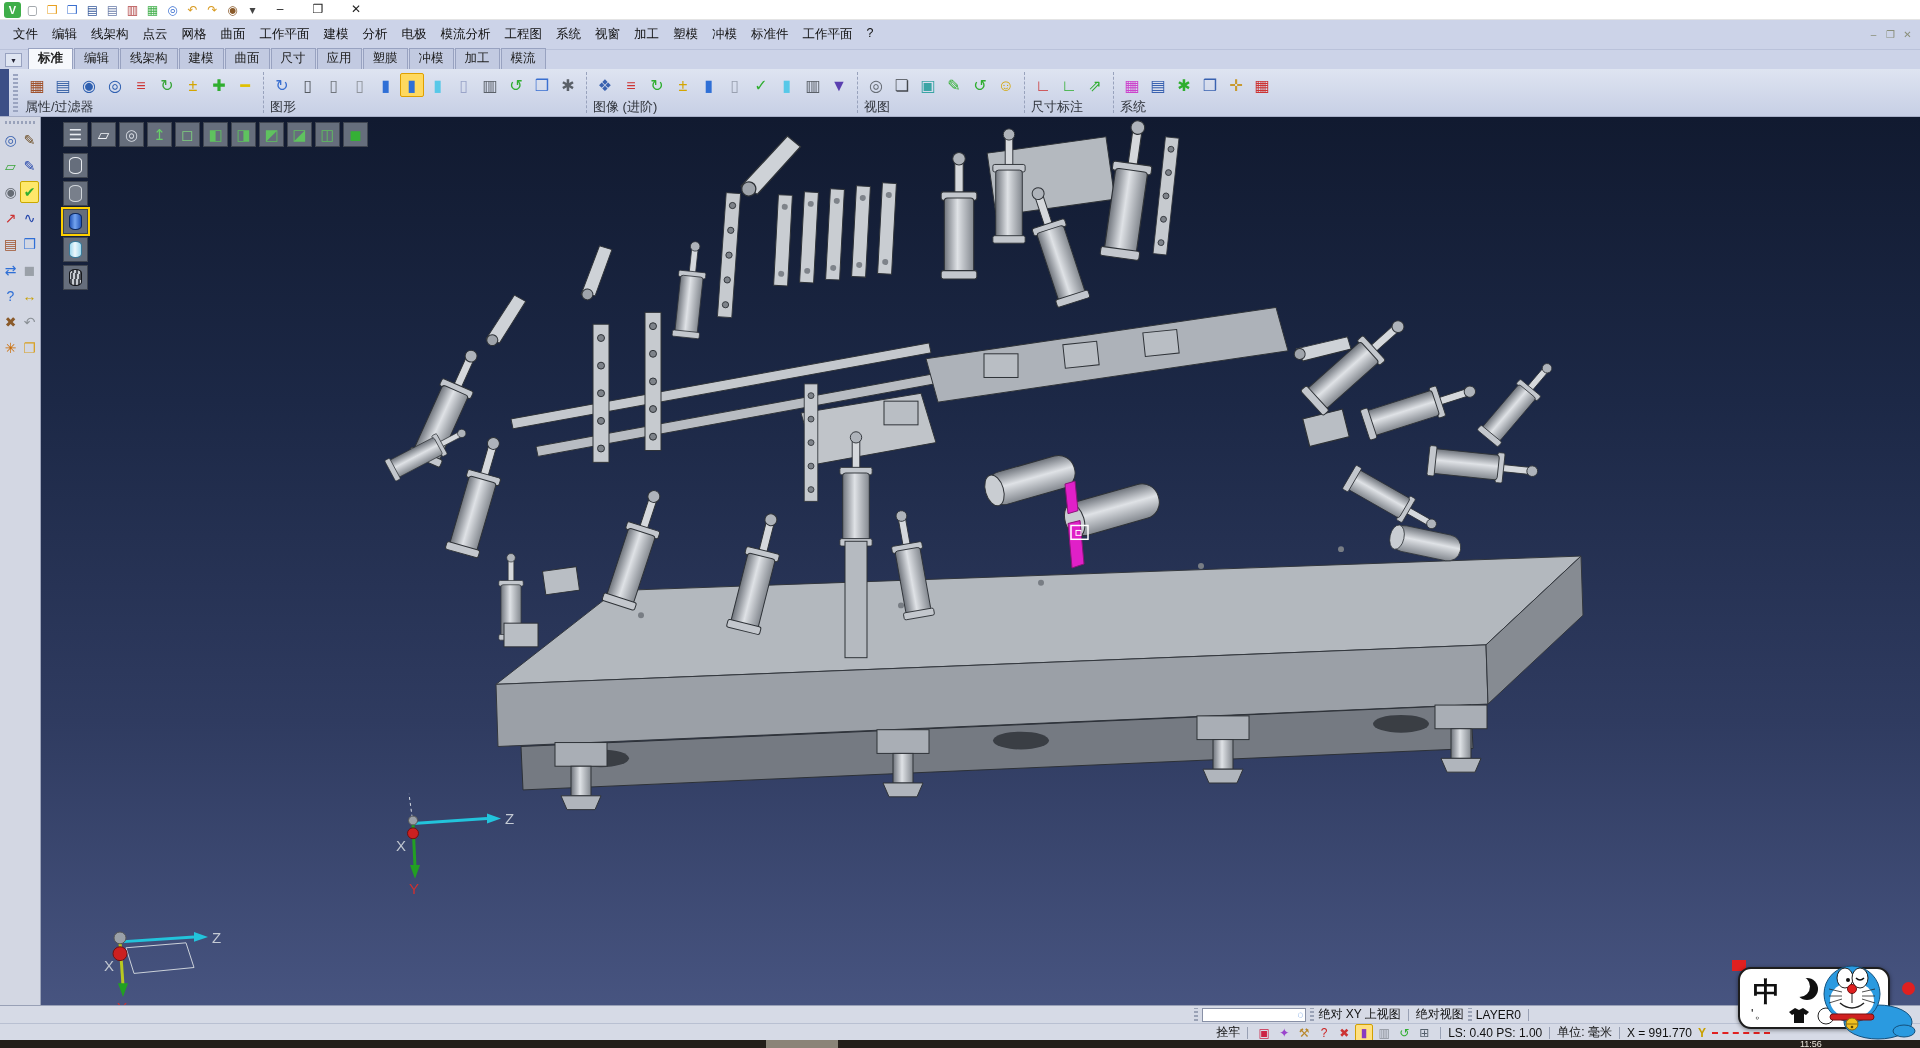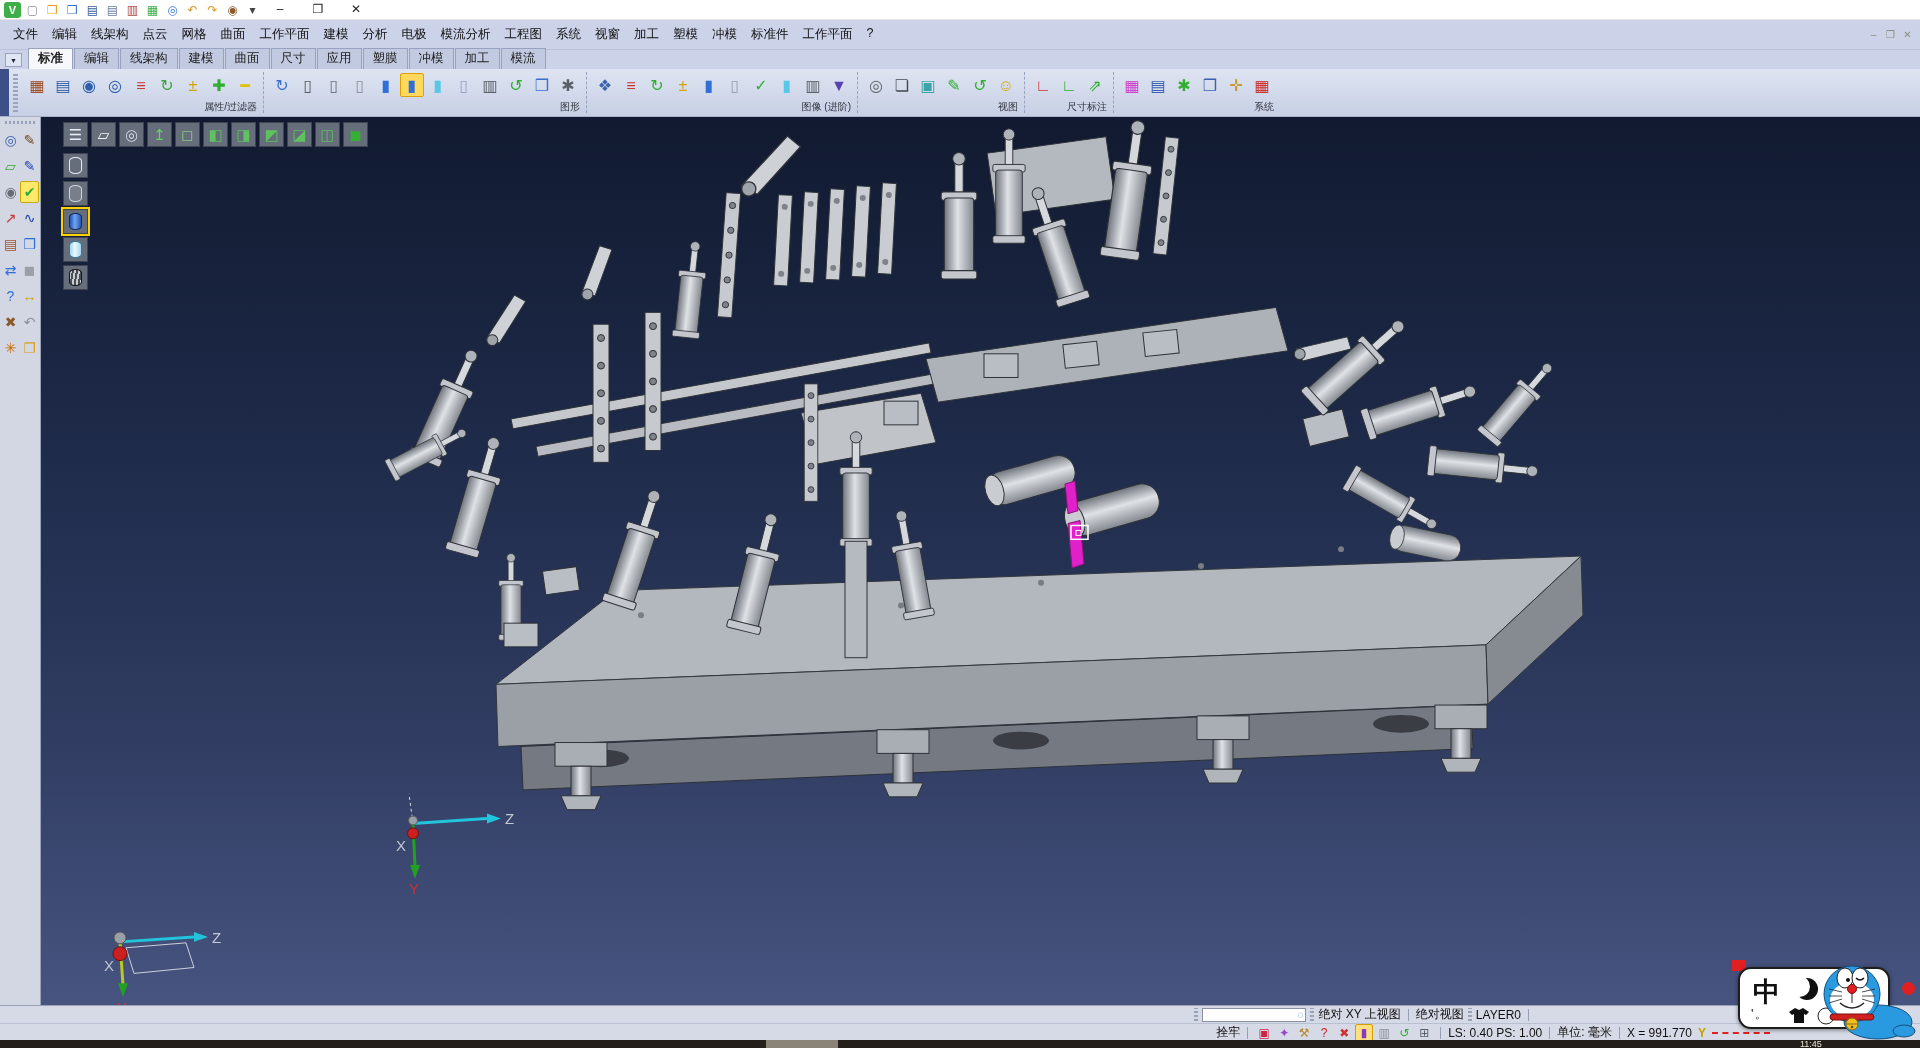--- a/index.html
+++ b/index.html
@@ -29,21 +29,21 @@
   .tab.selected{background:#f6f8fc;font-weight:bold}
 
   
   .toolbar{height:48px;background:linear-gradient(#dee4f1,#c7cfe5);display:flex;border-bottom:1px solid #a8b0c8;align-items:stretch}
   .tb-lead{width:9px;background:#3c4f86;margin-right:2px}
   .tb-handle{width:5px;margin:4px 2px;background:repeating-linear-gradient(0deg,#9aa4c0 0 2px,transparent 2px 4px)}
   .tb-group{display:flex;flex-direction:column;padding:1px 5px 0}
   .tb-icons{display:flex;gap:2px;height:29px;align-items:center}
   .tb-icon{width:24px;height:24px;font-size:16px;line-height:23px;text-align:center;border:1px solid transparent}
   .tb-icon.selected{background:#ffd95e;border:1px solid #dfa000;border-radius:2px}
-  .tb-label{font-size:10px;color:#30343c;text-align:right;height:15px;line-height:15px;white-space:nowrap}
+  .tb-label{font-size:13px;color:#30343c;text-align:left;height:15px;line-height:15px;white-space:nowrap}
   .tb-sep{width:1px;border-left:1px dashed #98a2bc;margin:3px 1px}
 
   
   .main{flex:1;display:flex;min-height:0}
   .left-dock{width:41px;background:#d3d7e3;border-right:1px solid #9aa2b8;padding-top:12px;position:relative}
   .left-dock::before{content:"";position:absolute;top:4px;left:5px;right:5px;height:3px;
     background:repeating-linear-gradient(90deg,#99a2ba 0 2px,transparent 2px 4px)}
   .lt-grid{display:grid;grid-template-columns:19px 19px;justify-content:center;row-gap:4px}
   .lt-icon{width:19px;height:22px;font-size:14px;text-align:center;line-height:22px}
   .lt-icon[data-name="confirm-check-icon"]{background:#ffe86a;border:1px solid #caa800;border-radius:2px;line-height:20px}
@@ -567,21 +567,21 @@
       <div class="sb-sep"></div>
       <span class="sb-item" data-name="coordinate-x-readout">X = 991.770</span>
       <span class="sb-y" data-name="coordinate-y-label">Y</span>
       <div class="sb-reddash" data-name="coordinate-covered-dashes"></div>
       <div class="sb-endpad2"></div>
     </div>
   </div>
 
   <div class="taskbar" data-name="taskbar-edge">
     <span class="tb-light" data-name="taskbar-button-sliver"></span>
-    <span class="tb-clock" data-name="taskbar-clock">11:45</span>
+    <span class="tb-clock" data-name="taskbar-clock">11:56</span>
   </div>
 
   <div class="ime" data-name="ime-toolbar">
     <span class="ime-red-tag" data-name="ime-red-tag"></span>
     <div class="ime-pill" data-name="ime-pill">
       <span class="ime-mode" data-name="ime-language-mode">中</span>
       <span class="ime-moon" data-name="ime-moon-icon"></span>
       <span class="ime-punct" data-name="ime-punctuation-toggle">'。</span>
       <svg class="ime-shirt" width="22" height="17" viewBox="0 0 22 17" data-name="ime-skin-shirt-icon">
         <path d="M7,1 L11,3 L15,1 L21,5 L18,8 L16,7 L16,16 L6,16 L6,7 L4,8 L1,5 Z" fill="#101010"></path>

